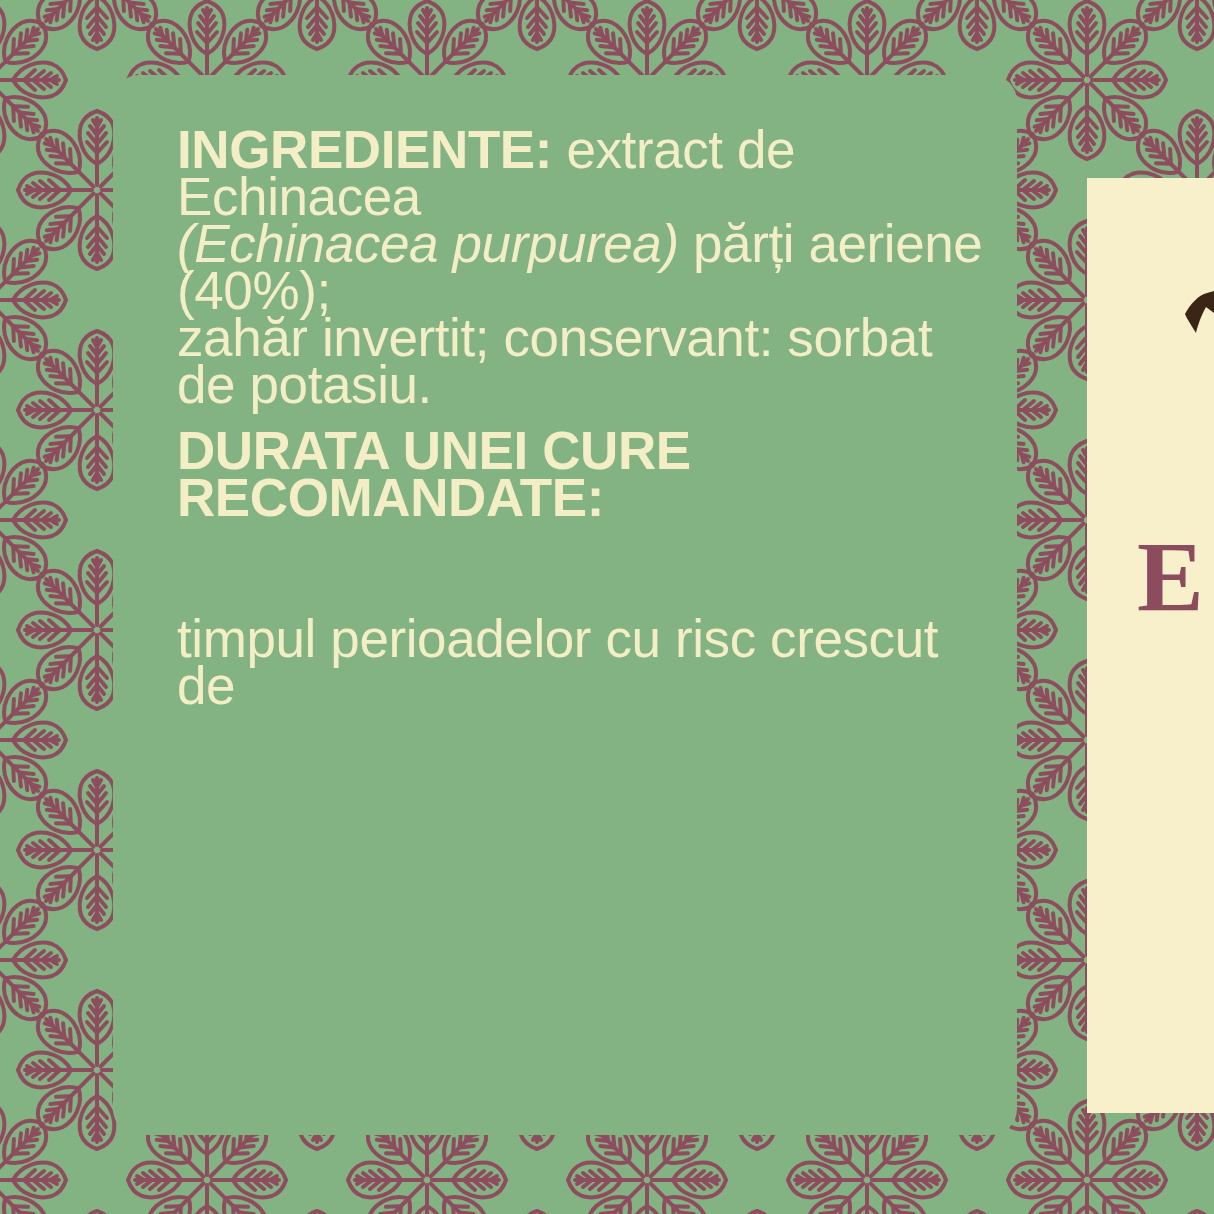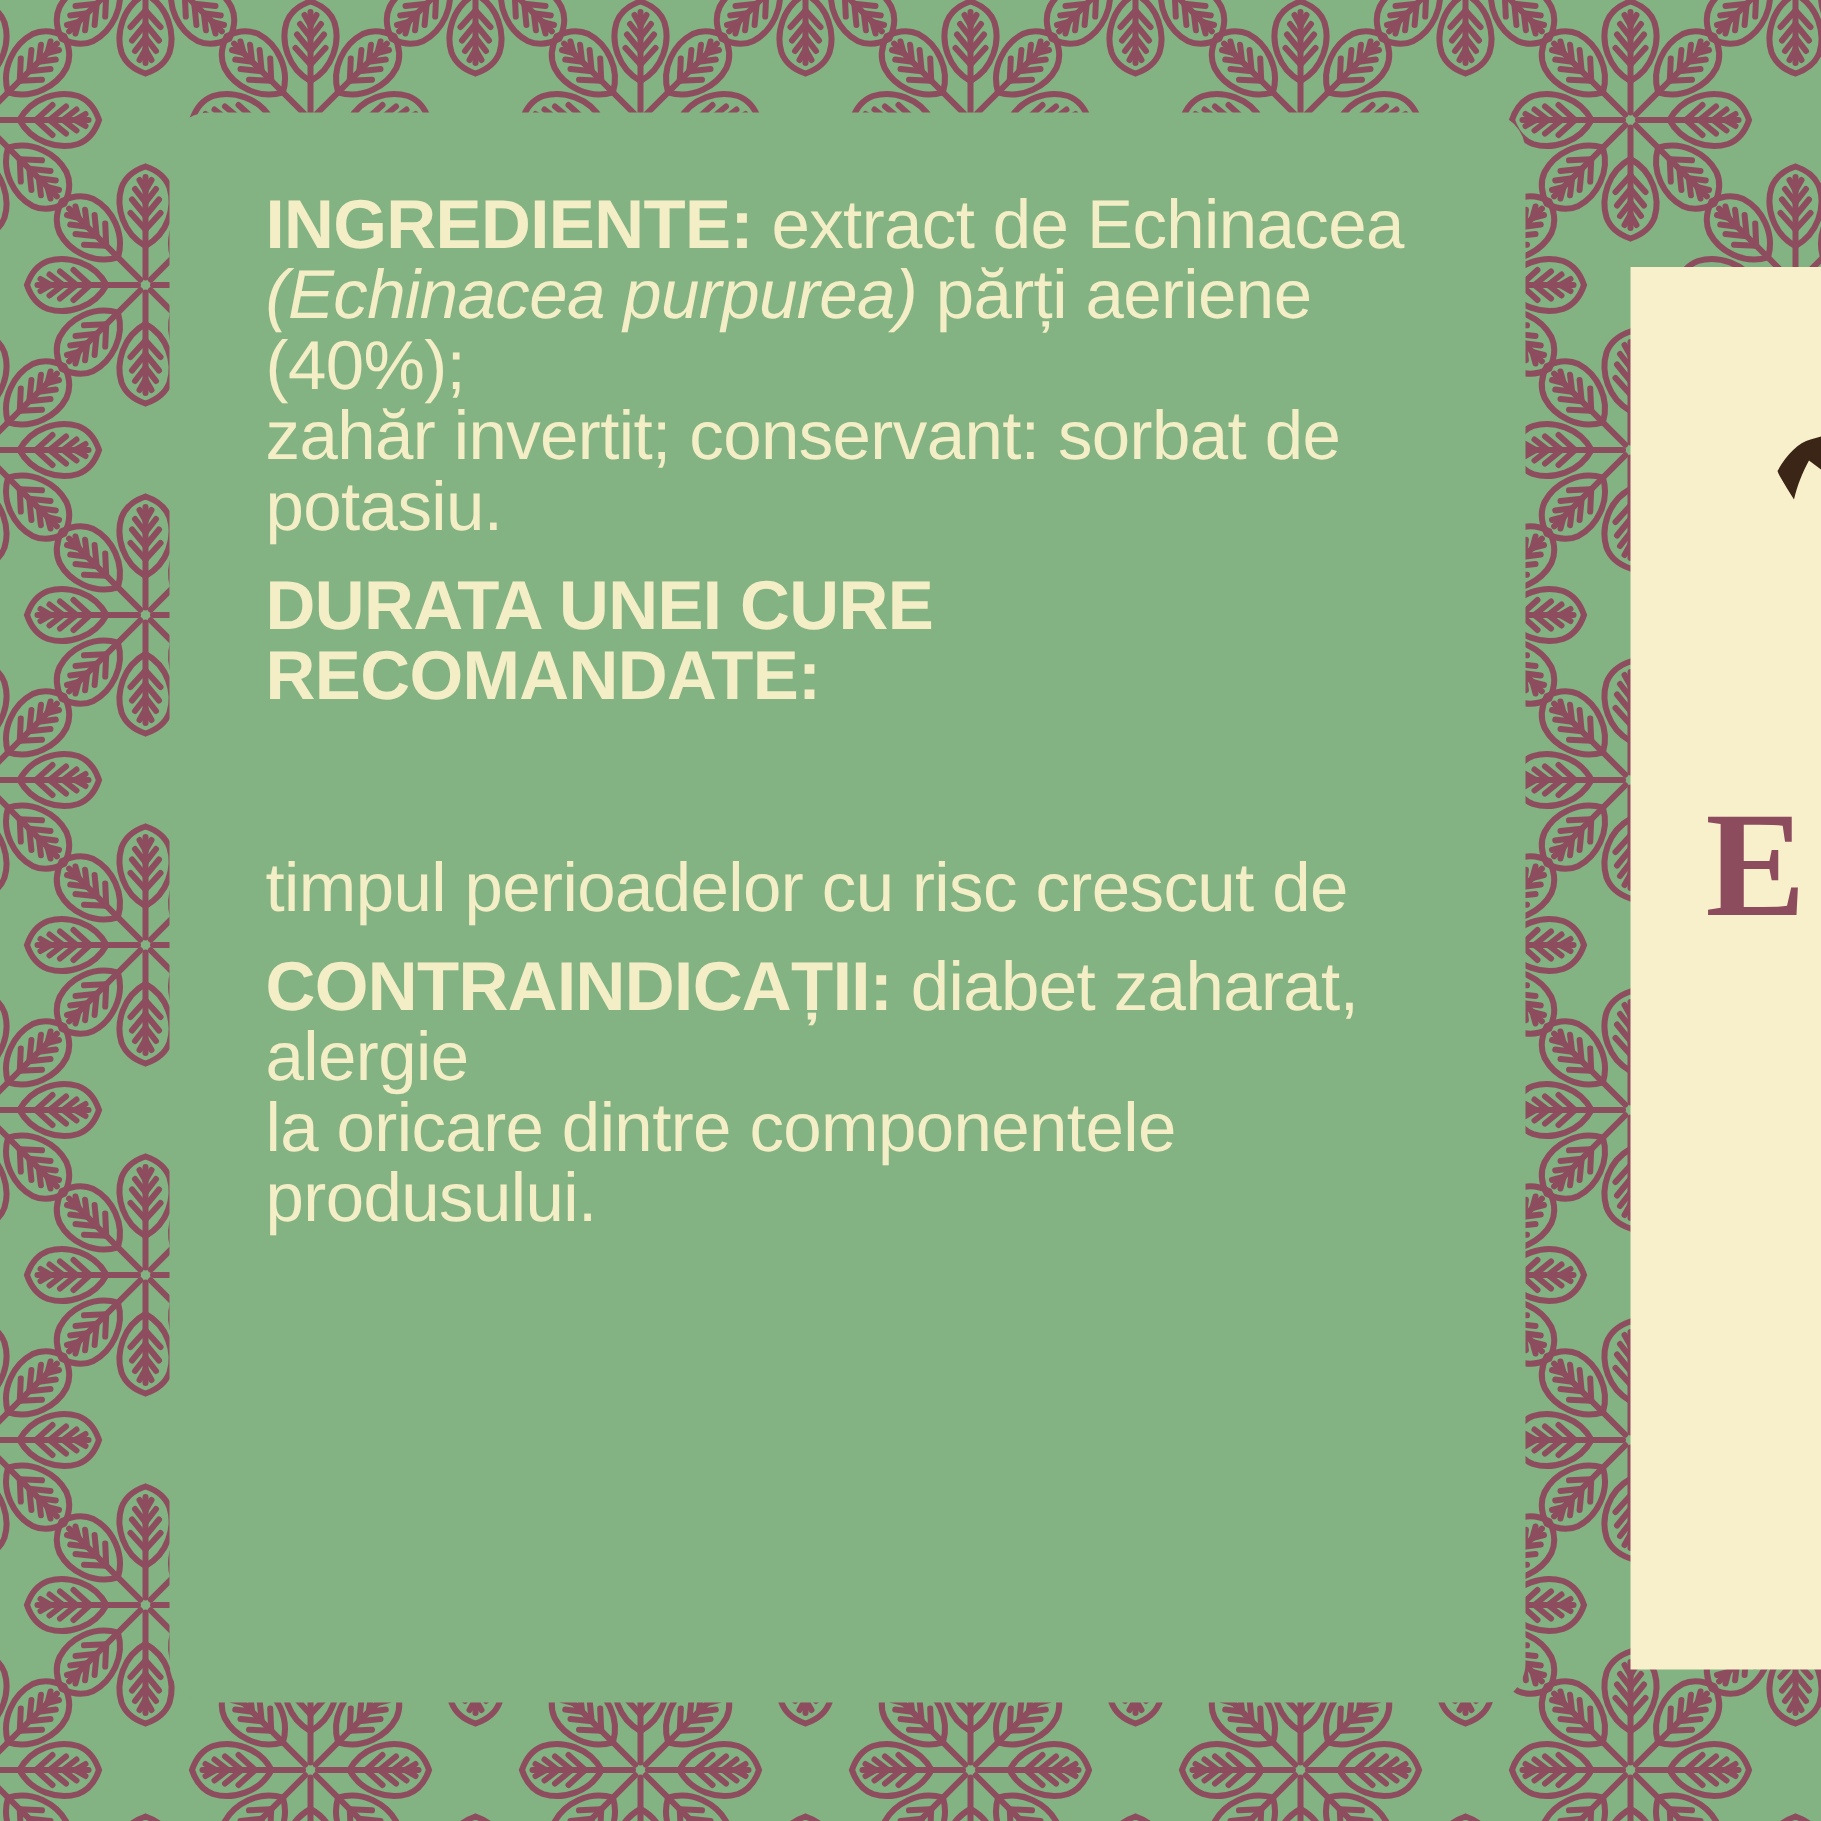--- a/index.html
+++ b/index.html
@@ -14,21 +14,21 @@
   
   .content-area{
     position:absolute;left:113px;top:75px;width:904px;height:1060px;
     background:var(--page_green,#83b283);
     border-radius:26px;z-index:2;
   }
   
   .label-text{
     position:absolute;left:177px;top:126px;width:812px;z-index:3;
     color:var(--text_cream,#f3eec5);
-    font-size:46px;line-height:47px;letter-spacing:-0.4px;
+    font-size:53px;line-height:47px;letter-spacing:-0.4px;
   }
   .label-text p{margin:0 0 19px 0;}
   .label-text .b{font-weight:bold;}
   .label-text .i{font-style:italic;}
   
   .side-panel{
     position:absolute;left:1087px;top:178px;width:127px;height:935px;
     background:var(--panel_cream,#f7f0cb);z-index:4;
   }
   .big-letter{
@@ -191,21 +191,20 @@
       <use href="#rosette-motif" x="1417" y="850"></use>
       <use href="#rosette-motif" x="1417" y="1070"></use>
       <use href="#rosette-motif" x="1417" y="1290"></use>
     </svg>
 
   <div class="content-area"></div>
 
   <div class="label-text">
     <p><span class="b">INGREDIENTE:</span><span> extract de Echinacea</span><br><span class="i">(Echinacea purpurea)</span><span> părți aeriene (40%);</span><br><span>zahăr invertit; conservant: sorbat de potasiu.</span></p>
     <p><span class="b">DURATA UNEI CURE RECOMANDATE:</span><br><br><br><span>timpul perioadelor cu risc crescut de</span><br></p>
-    <p><span class="b">CONTRAINDICAȚII:</span><span> diabet zaharat, alergie</span><br><span>la oricare dintre componentele produsului.</span></p>
   </div>
 
   <div class="side-panel">
     <svg class="flower-fragment" width="34" height="50" viewBox="0 0 34 50">
       <path d="M5,28 C11,17 19,9 27,7 L34,5 L34,27 L26,21 C22,28 18,38 16,47 L11,39 C8,34 6,31 5,28 Z"></path>
     </svg>
     <div class="big-letter">E</div>
   </div>
 
 </div>

